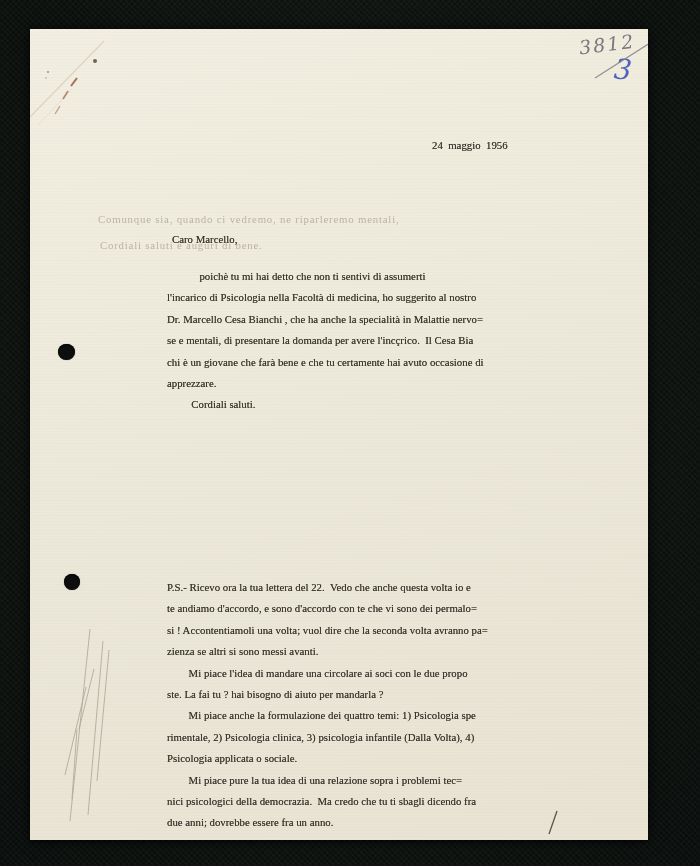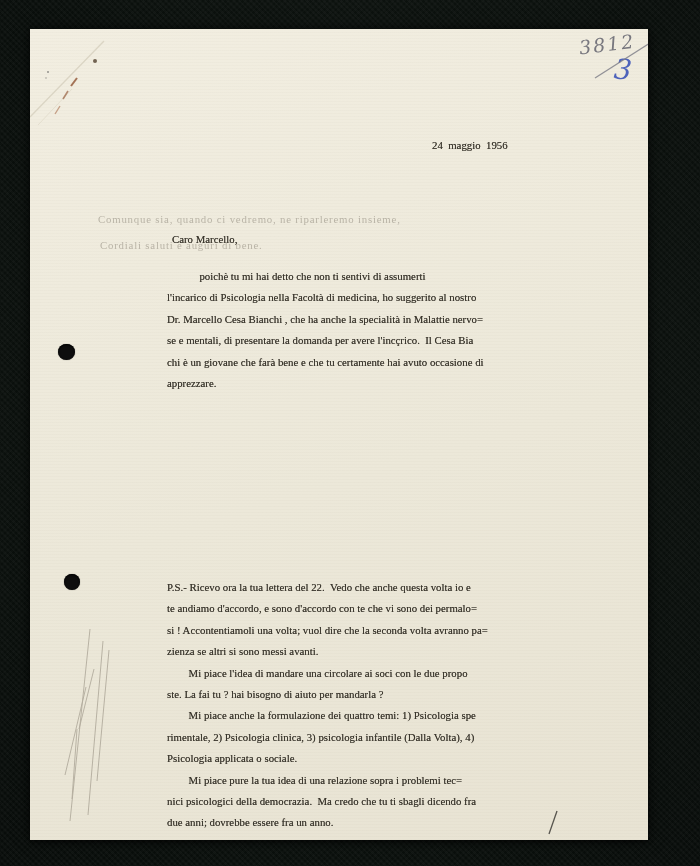--- a/index.html
+++ b/index.html
@@ -50,27 +50,28 @@
 <body>
 
 <div class="stage">
   <div class="paper">
 
     <div class="hand-pencil">3812</div>
     <div class="hand-ink">3</div>
 
     <div class="typed" style="left:402px; top:106px;">24  maggio  1956</div>
 
-    <div class="typed ghost" style="left:68px; top:180px;">Comunque sia, quando ci vedremo, ne riparleremo insieme,</div>
+    <div class="typed ghost" style="left:68px; top:180px;">Comunque sia, quando ci vedremo, ne riparleremo mentali,</div>
     <div class="typed ghost" style="left:70px; top:206px;">Cordiali saluti e auguri di bene.</div>
 
     <div class="typed" style="left:142px; top:200px;">Caro Marcello,</div>
 
     <div class="typed" style="left:137px; top:237px;"><div class="tline">            poichè tu mi hai detto che non ti sentivi di assumerti</div><div class="tline">l'incarico di Psicologia nella Facoltà di medicina, ho suggerito al nostro</div><div class="tline">Dr. Marcello Cesa Bianchi , che ha anche la specialità in Malattie nervo=</div><div class="tline">se e mentali, di presentare la domanda per avere l'incçrico.  Il Cesa Bia</div><div class="tline">chi è un giovane che farà bene e che tu certamente hai avuto occasione di</div><div class="tline">apprezzare.</div></div>
 
+    <div class="typed" style="left:137px; top:365px;">         Cordiali saluti.</div>
 
     <div class="typed" style="left:137px; top:548px;"><div class="tline">P.S.- Ricevo ora la tua lettera del 22.  Vedo che anche questa volta io e</div><div class="tline">te andiamo d'accordo, e sono d'accordo con te che vi sono dei permalo=</div><div class="tline">si ! Accontentiamoli una volta; vuol dire che la seconda volta avranno pa=</div><div class="tline">zienza se altri si sono messi avanti.</div><div class="tline">        Mi piace l'idea di mandare una circolare ai soci con le due propo</div><div class="tline">ste. La fai tu ? hai bisogno di aiuto per mandarla ?</div><div class="tline">        Mi piace anche la formulazione dei quattro temi: 1) Psicologia spe</div><div class="tline">rimentale, 2) Psicologia clinica, 3) psicologia infantile (Dalla Volta), 4)</div><div class="tline">Psicologia applicata o sociale.</div><div class="tline">        Mi piace pure la tua idea di una relazione sopra i problemi tec=</div><div class="tline">nici psicologici della democrazia.  Ma credo che tu ti sbagli dicendo fra</div><div class="tline">due anni; dovrebbe essere fra un anno.</div></div>
 
     <div class="hole hole-1"></div>
     <div class="hole hole-2"></div>
 
     <svg class="overlay" width="618" height="811" viewBox="0 0 618 811">
       <g>
         <line x1="565" y1="49" x2="623" y2="12" stroke="#7b7b85" stroke-width="1.3" opacity="0.8"></line>
       </g>

